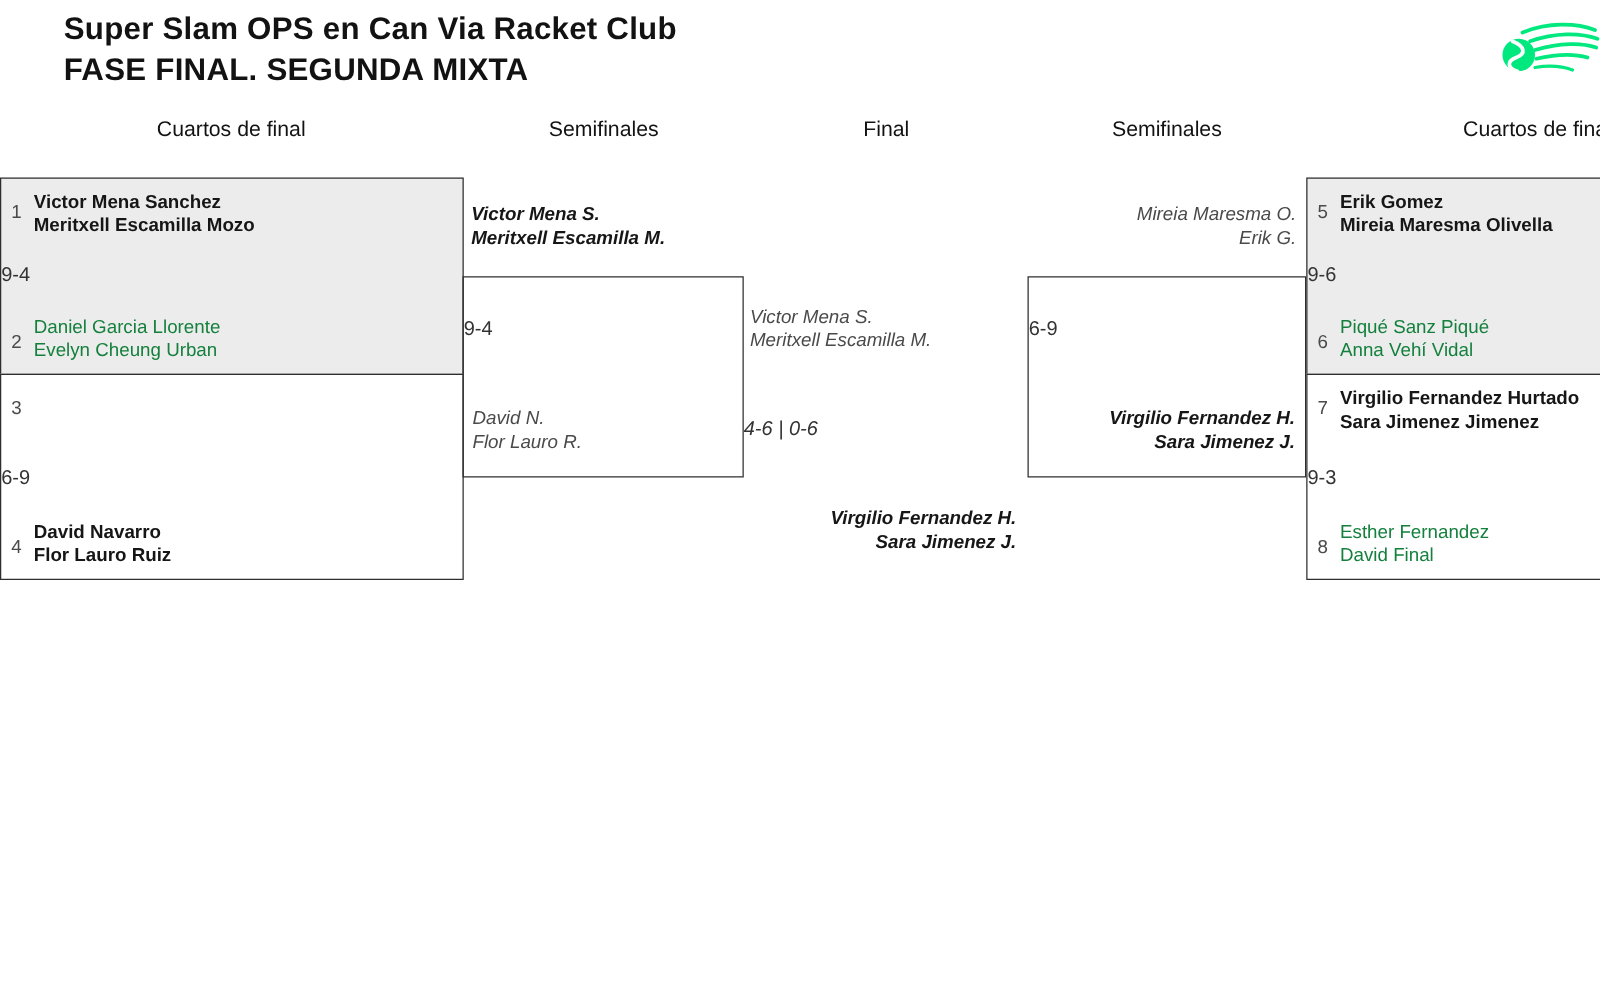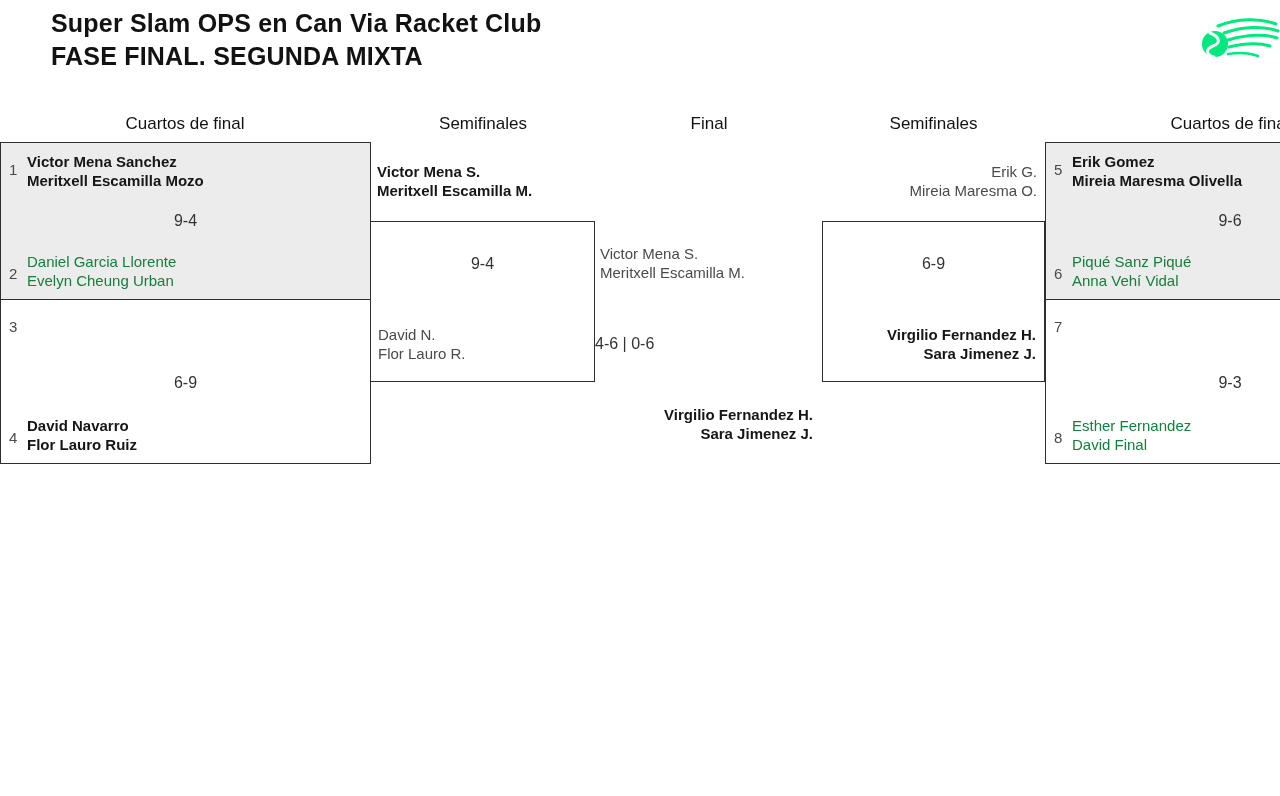--- a/index.html
+++ b/index.html
@@ -6,21 +6,21 @@
   .stage{
     position:relative;width:1280px;height:796px;background:#ffffff;
     overflow:hidden;font-family:"Liberation Sans",sans-serif;color:#161616;
   }
   .title{
     position:absolute;left:3px;top:7px;font-size:25px;font-weight:700;
     line-height:33px;color:#121212;letter-spacing:.2px;margin-left:48px;
   }
   .logo{position:absolute;left:1198px;top:16px;width:82px;height:52px;}
   .round-header{
-    position:absolute;top:114px;font-size:17px;font-weight:500;color:#131313;
+    position:absolute;top:94px;font-size:17px;font-weight:500;color:#131313;
     text-align:center;white-space:nowrap;
   }
   .rh-qf-left{left:0;width:370px;}
   .rh-sf-left{left:370px;width:226px;}
   .rh-final{left:596px;width:226px;}
   .rh-sf-right{left:822px;width:223px;}
   .rh-qf-right{left:1045px;width:370px;}
   .match{
     position:absolute;border:1px solid #2e2e2e;box-sizing:border-box;background:#fff;
   }
@@ -33,26 +33,26 @@
   .sf-l{left:370px;width:225px;}
   .sf-r{left:822px;width:223px;}
   .seed{position:absolute;left:8px;font-size:15px;color:#4a4a4a;}
   .seed-top{top:18px;}
   .seed-bot{bottom:17px;}
   .team{position:absolute;font-size:15px;line-height:19px;color:#15803d;white-space:nowrap;}
   .team.winner{font-weight:700;color:#161616;}
   .team-top{left:26px;top:9px;}
   .team-bot{left:26px;bottom:9px;}
   .score{
-    position:absolute;left:0;width:100%;text-align:center;
+    position:absolute;left:0;width:100%;text-align:left;
     font-size:16px;color:#333;top:69px;
   }
   .qf-bot .score{top:74px;}
   .sf-box .score{top:33px;}
-  .sf-team{position:absolute;font-size:15px;line-height:19px;white-space:nowrap;}
+  .sf-team{position:absolute;font-size:15px;line-height:19px;white-space:nowrap;font-style:italic;}
   .sf-team.winner{font-weight:700;color:#161616;}
   .sf-team.loser{color:#4a4a4a;}
   .al-right{text-align:right;}
 </style>
 </head>
 <body>
 
 <div class="stage">
 
   <div class="title">
@@ -121,22 +121,22 @@
     <div>Victor Mena S.</div>
     <div>Meritxell Escamilla M.</div>
   </div>
   <div class="sf-team" style="left:595px;top:334px;width:227px;text-align:left;font-size:16px;color:#333;">4-6 | 0-6</div>
   <div class="sf-team winner al-right" style="left:595px;top:405px;width:218px;">
     <div>Virgilio Fernandez H.</div>
     <div>Sara Jimenez J.</div>
   </div>
 
   <div class="sf-team loser al-right" style="left:822px;top:162px;width:215px;">
+    <div>Mireia Maresma O.</div>
     <div>Erik G.</div>
-    <div>Mireia Maresma O.</div>
   </div>
 
   <div class="match sf-box sf-r">
     <div class="score">6-9</div>
     <div class="sf-team winner al-right" style="left:0;right:8px;top:103px;">
       <div>Virgilio Fernandez H.</div>
       <div>Sara Jimenez J.</div>
     </div>
   </div>
 
@@ -149,20 +149,24 @@
     <div class="score">9-6</div>
     <div class="seed seed-bot">6</div>
     <div class="team team-bot">
       <div>Piqué Sanz Piqué</div>
       <div>Anna Vehí Vidal</div>
     </div>
   </div>
 
   <div class="match qf-r qf-bot">
     <div class="seed seed-top">7</div>
+    <div class="team team-top winner">
+      <div>Virgilio Fernandez Hurtado</div>
+      <div>Sara Jimenez Jimenez</div>
+    </div>
     <div class="score">9-3</div>
     <div class="seed seed-bot">8</div>
     <div class="team team-bot">
       <div>Esther Fernandez</div>
       <div>David Final</div>
     </div>
   </div>
 
 </div>
 

